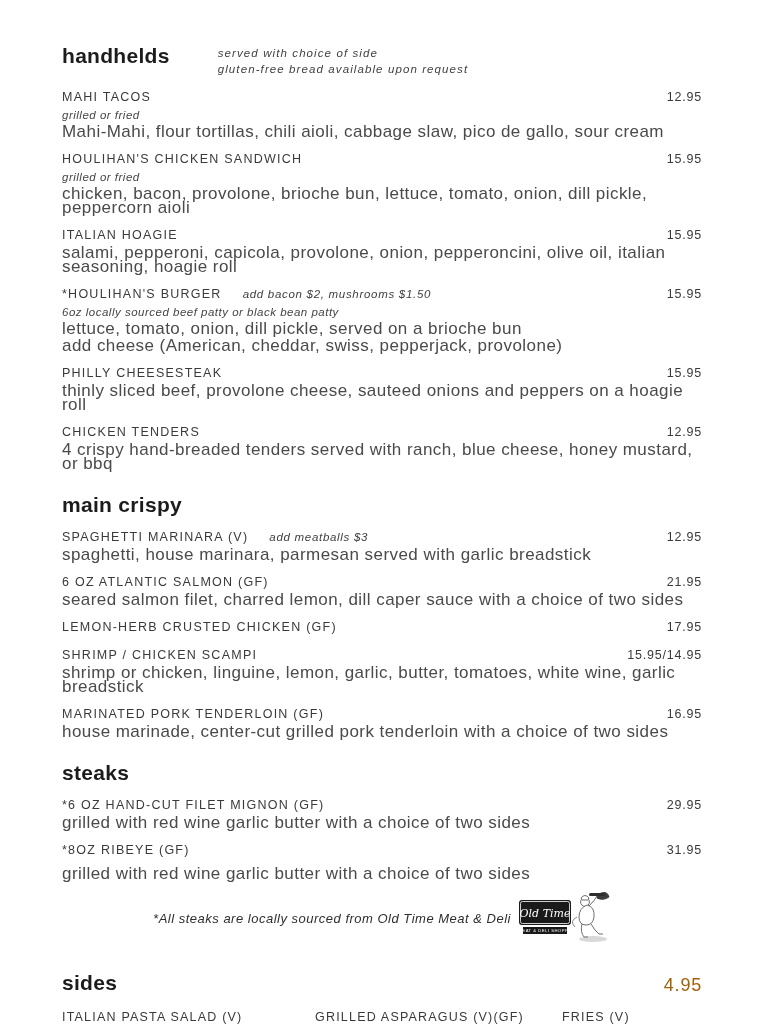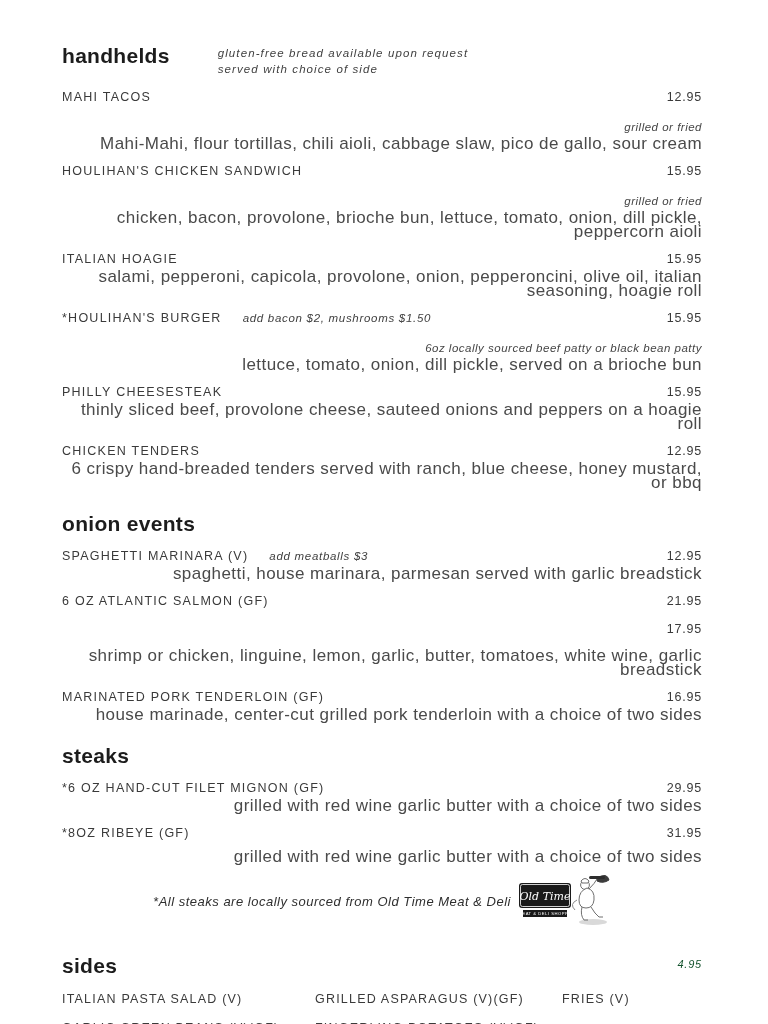--- a/index.html
+++ b/index.html
@@ -13,27 +13,27 @@
   .section:first-child{margin-top:0;}
   .sec-head{display:flex;align-items:flex-start;gap:28px;}
   .sec-title{
     font-size:21px;font-weight:700;color:#1c1c1c;
     letter-spacing:.3px;margin:0;line-height:24px;
   }
   .sec-note{
     font-style:italic;font-size:11.5px;letter-spacing:1.1px;
     color:#414141;margin-left:20px;line-height:16px;padding-top:1px;
   }
-  .sec-price{margin-left:auto;font-size:11px;letter-spacing:.8px;color:#14532d;padding-top:4px;font-style:italic;}
-  .item{margin-top:13px;text-align:right;}
+  .sec-price{margin-left:auto;font-size:18px;letter-spacing:.8px;color:#a16207;padding-top:4px;}
+  .item{margin-top:13px;}
   .ihead{display:flex;align-items:baseline;}
   .iname{font-size:12.5px;letter-spacing:1.25px;color:#3a3a3a;line-height:15px;white-space:nowrap;}
   .inote{font-style:italic;font-size:11.5px;letter-spacing:.7px;margin-left:21px;color:#3f3f3f;white-space:nowrap;}
   .iprice{margin-left:auto;font-size:12.5px;letter-spacing:.8px;color:#3a3a3a;padding-left:12px;}
-  .isub{font-style:italic;font-size:11.5px;letter-spacing:.5px;margin-top:15px;color:#454545;line-height:14px;}
+  .isub{font-style:italic;font-size:11.5px;letter-spacing:.5px;margin-top:3px;color:#454545;line-height:14px;}
   .idesc{font-size:17px;letter-spacing:.45px;margin-top:3px;color:#4a4a4a;line-height:14px;}
   .idesc.gap{margin-top:9px;}
   .addons{font-size:11.5px;letter-spacing:.45px;color:#474747;margin-top:13px;line-height:14px;}
   .steak-note-row{display:flex;justify-content:center;align-items:center;margin-top:6px;gap:8px;}
   .steak-note{font-style:italic;font-size:13px;letter-spacing:.5px;color:#2e2e2e;}
   .logo{flex:0 0 auto;}
   .sides-grid{
     display:grid;grid-template-columns:253px 247px 1fr;
     row-gap:15px;margin-top:14px;
   }
@@ -41,22 +41,22 @@
 </style>
 </head>
 <body>
 
 <div class="page">
 
   <div class="section">
     <div class="sec-head">
       <h2 class="sec-title">handhelds</h2>
       <div class="sec-note">
+        <div>served with choice of side</div>
         <div>gluten-free bread available upon request</div>
-        <div>served with choice of side</div>
       </div>
     </div>
 
     <div class="item">
       <div class="ihead">
         <span class="iname">MAHI TACOS</span>
         <span class="iprice">12.95</span>
       </div>
       <div class="isub">grilled or fried</div>
       <div class="idesc">Mahi-Mahi, flour tortillas, chili aioli, cabbage slaw, pico de gallo, sour cream</div>
@@ -80,67 +80,74 @@
     </div>
 
     <div class="item">
       <div class="ihead">
         <span class="iname">*HOULIHAN'S BURGER</span>
         <span class="inote">add bacon $2, mushrooms $1.50</span>
         <span class="iprice">15.95</span>
       </div>
       <div class="isub">6oz locally sourced beef patty or black bean patty</div>
       <div class="idesc">lettuce, tomato, onion, dill pickle, served on a brioche bun</div>
+      <div class="idesc">add cheese (American, cheddar, swiss, pepperjack, provolone)</div>
     </div>
 
     <div class="item">
       <div class="ihead">
         <span class="iname">PHILLY CHEESESTEAK</span>
         <span class="iprice">15.95</span>
       </div>
       <div class="idesc">thinly sliced beef, provolone cheese, sauteed onions and peppers on a hoagie roll</div>
     </div>
 
     <div class="item">
       <div class="ihead">
         <span class="iname">CHICKEN TENDERS</span>
         <span class="iprice">12.95</span>
       </div>
-      <div class="idesc">6 crispy hand-breaded tenders served with ranch, blue cheese, honey mustard, or bbq</div>
-    </div>
-  </div>
-
-  <div class="section">
-    <div class="sec-head">
-      <h2 class="sec-title">onion events</h2>
+      <div class="idesc">4 crispy hand-breaded tenders served with ranch, blue cheese, honey mustard, or bbq</div>
+    </div>
+  </div>
+
+  <div class="section">
+    <div class="sec-head">
+      <h2 class="sec-title">main crispy</h2>
     </div>
 
     <div class="item">
       <div class="ihead">
         <span class="iname">SPAGHETTI MARINARA (V)</span>
         <span class="inote">add meatballs $3</span>
         <span class="iprice">12.95</span>
       </div>
       <div class="idesc">spaghetti, house marinara, parmesan served with garlic breadstick</div>
     </div>
 
     <div class="item">
       <div class="ihead">
         <span class="iname">6 OZ ATLANTIC SALMON (GF)</span>
         <span class="iprice">21.95</span>
       </div>
-    </div>
-
-    <div class="item">
-      <div class="ihead">
+      <div class="idesc">seared salmon filet, charred lemon, dill caper sauce with a choice of two sides</div>
+    </div>
+
+    <div class="item">
+      <div class="ihead">
+        <span class="iname">LEMON-HERB CRUSTED CHICKEN (GF)</span>
         <span class="iprice">17.95</span>
       </div>
     </div>
 
     <div class="item">
+      <div class="ihead">
+        <span class="iname">SHRIMP / CHICKEN SCAMPI</span>
+        <span class="iprice">15.95/14.95</span>
+      </div>
       <div class="idesc">shrimp or chicken, linguine, lemon, garlic, butter, tomatoes, white wine, garlic breadstick</div>
     </div>
 
     <div class="item">
       <div class="ihead">
         <span class="iname">MARINATED PORK TENDERLOIN (GF)</span>
         <span class="iprice">16.95</span>
       </div>
       <div class="idesc">house marinade, center-cut grilled pork tenderloin with a choice of two sides</div>
     </div>

